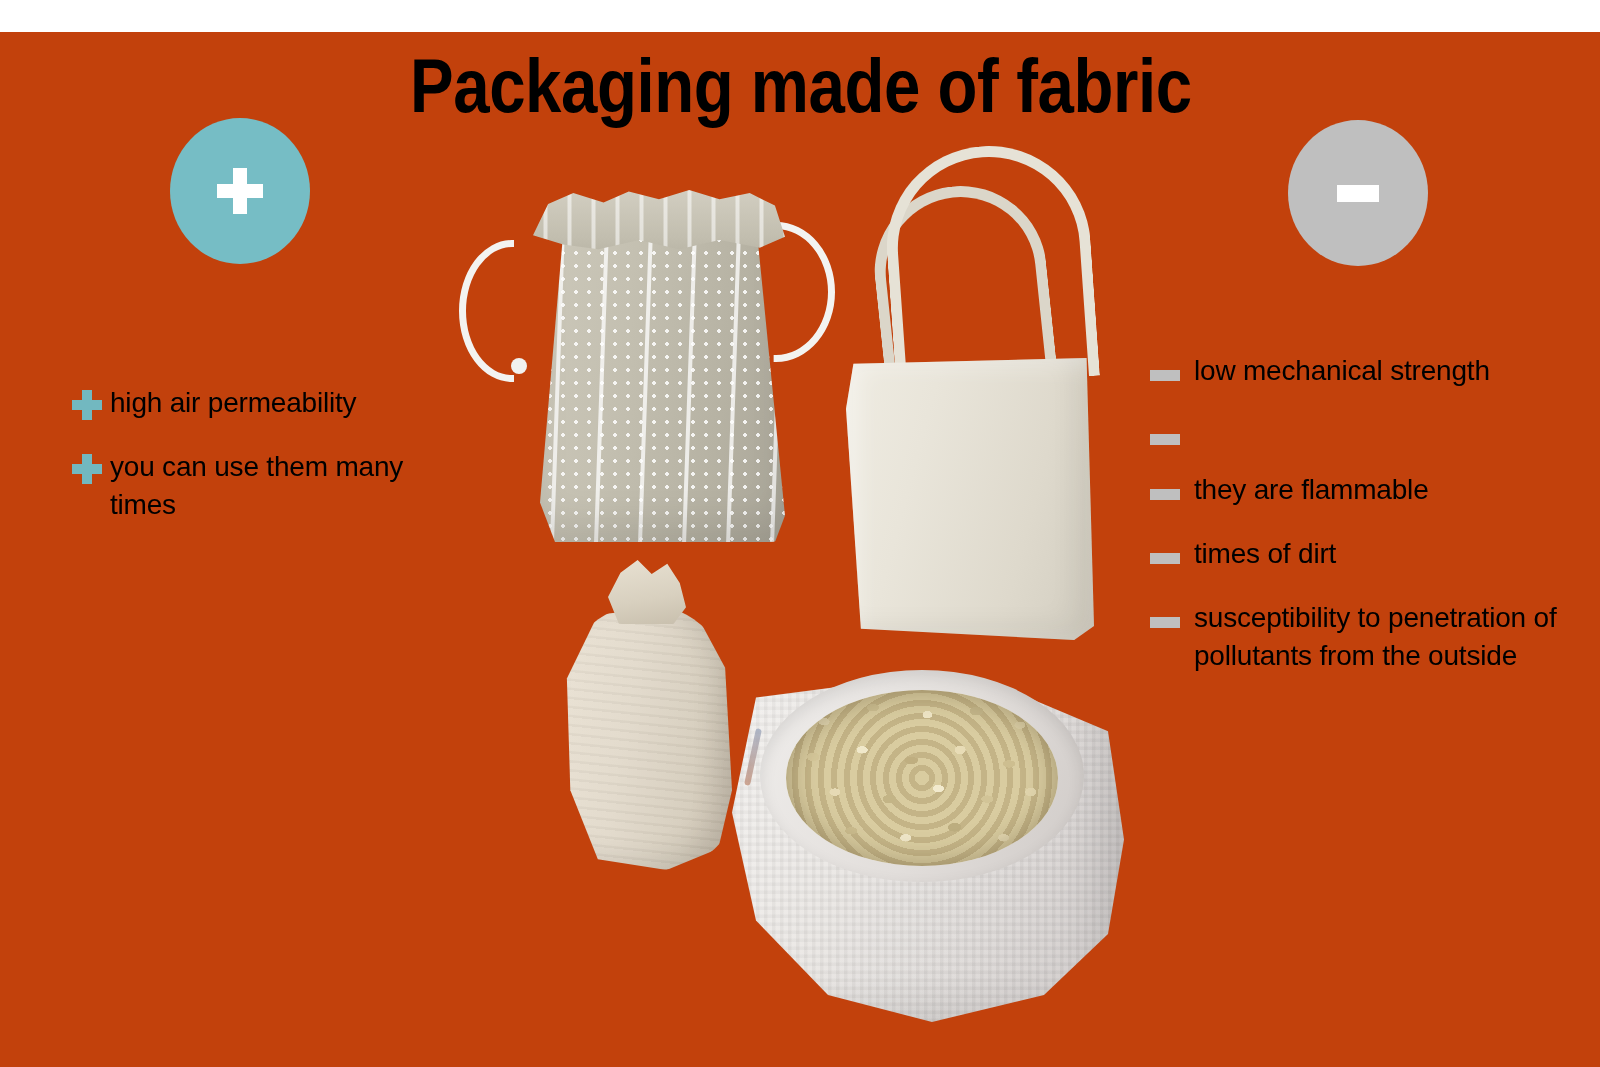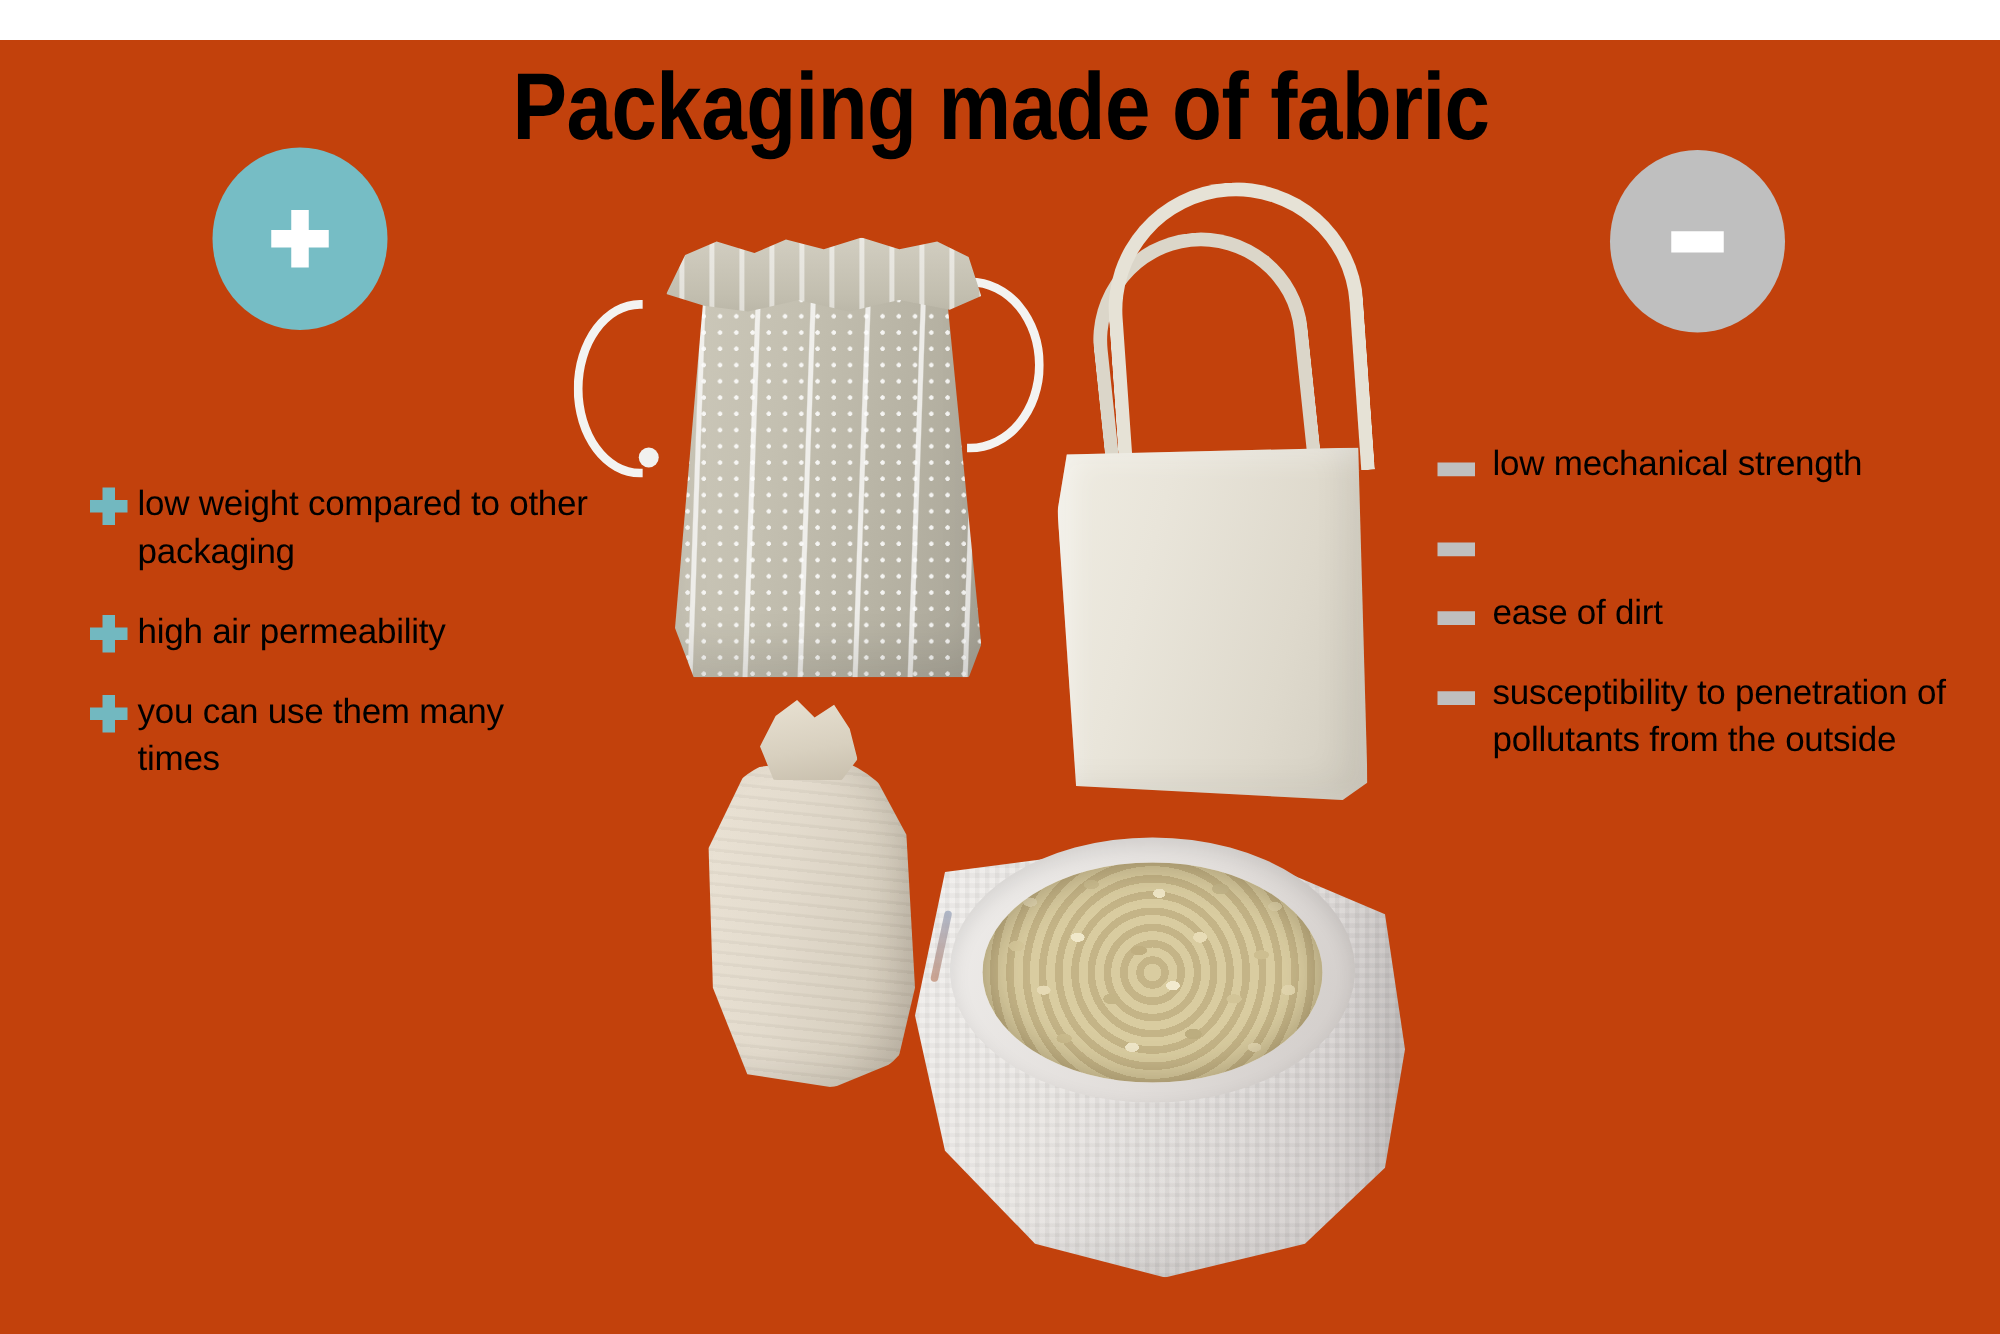--- a/index.html
+++ b/index.html
@@ -316,43 +316,43 @@
     <span class="glyph-plus"></span>
   </div>
 
   <div class="badge badge-minus">
     <span class="glyph-minus"></span>
   </div>
 
   <div class="col col-pros">
     <div class="bullet-row">
       <span class="mark-plus"></span>
-      <span class="bullet-label">low weight compared to other packaging</span>
-    </div>
-    <div class="bullet-row">
-      <span class="mark-plus"></span>
       <span class="bullet-label">high air permeability</span>
     </div>
     <div class="bullet-row">
       <span class="mark-plus"></span>
       <span class="bullet-label">you can use them many times</span>
     </div>
   </div>
 
   <div class="col col-cons">
     <div class="bullet-row">
       <span class="mark-minus"></span>
       <span class="bullet-label">low mechanical strength</span>
     </div>
     <div class="bullet-row">
       <span class="mark-minus"></span>
     </div>
     <div class="bullet-row">
       <span class="mark-minus"></span>
-      <span class="bullet-label">ease of dirt</span>
+      <span class="bullet-label">they are flammable</span>
+    </div>
+    <div class="bullet-row">
+      <span class="mark-minus"></span>
+      <span class="bullet-label">times of dirt</span>
     </div>
     <div class="bullet-row">
       <span class="mark-minus"></span>
       <span class="bullet-label">susceptibility to penetration of pollutants from the outside</span>
     </div>
   </div>
 
   <div class="photo pouch">
     <div class="cord cord-left"></div>
     <div class="cord cord-right"></div>

